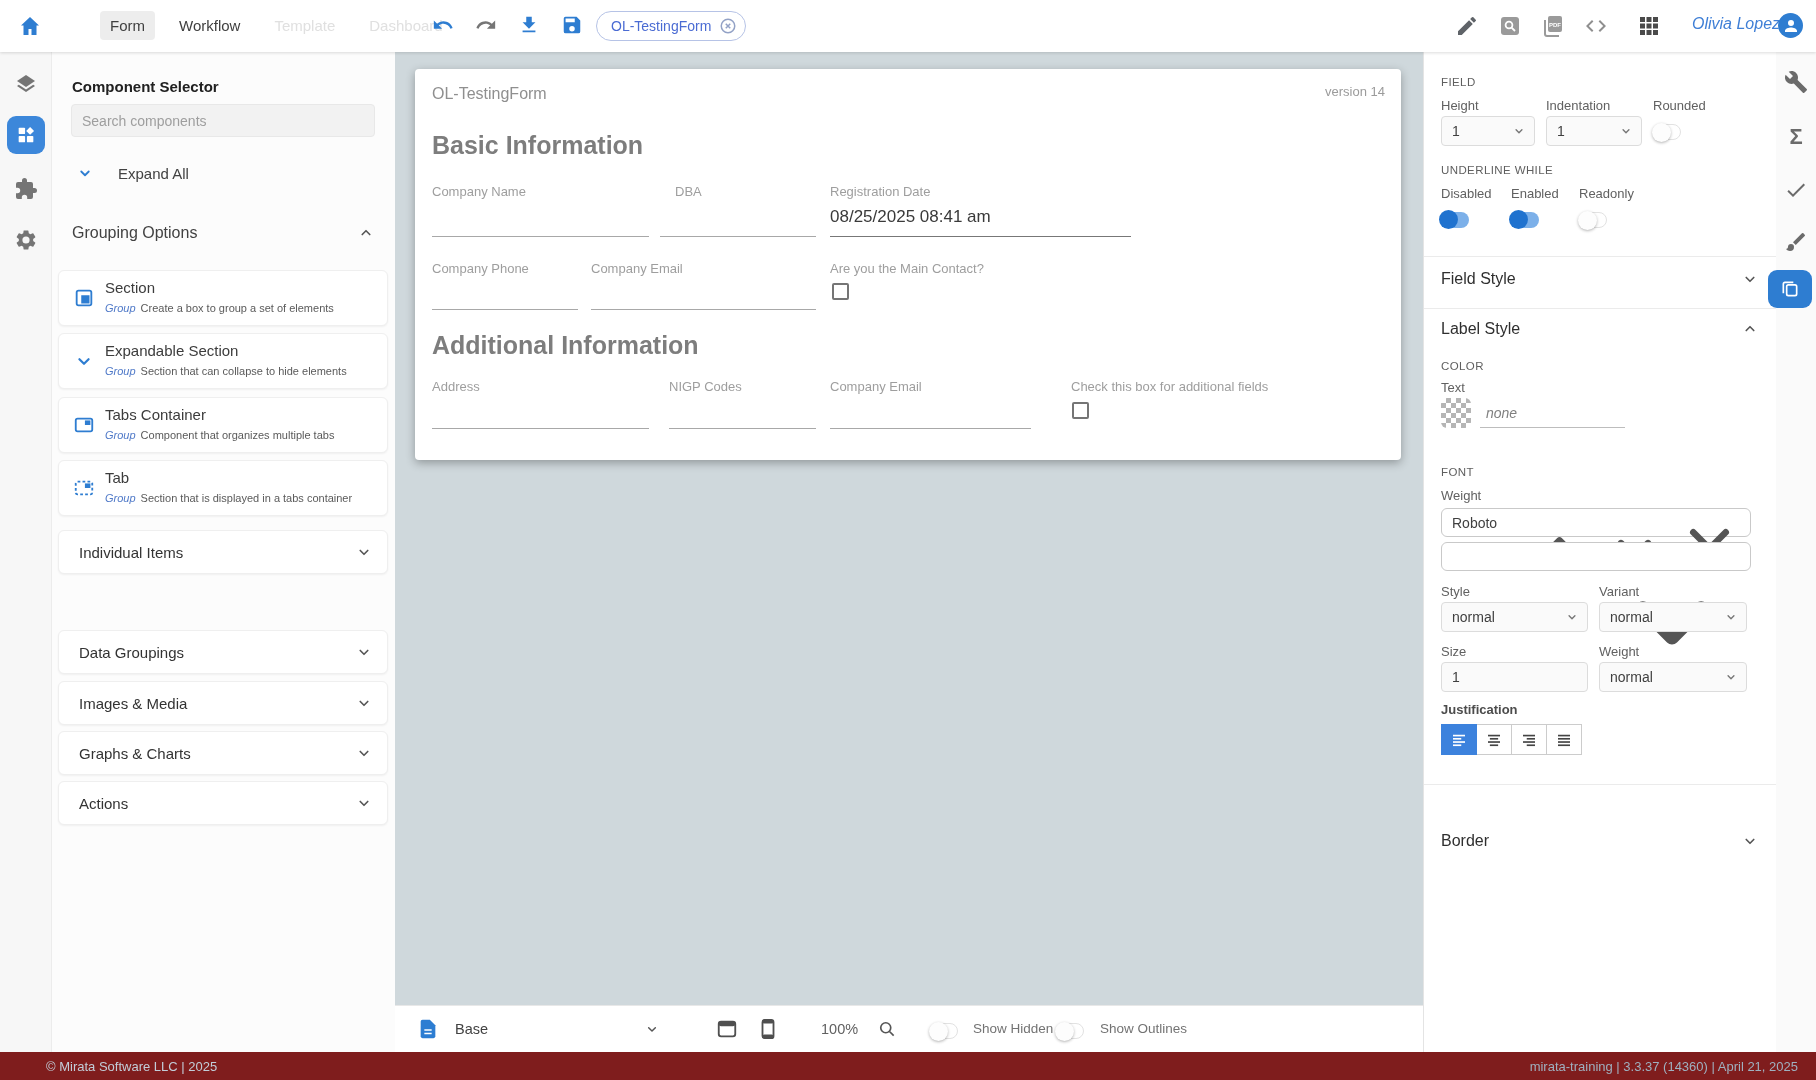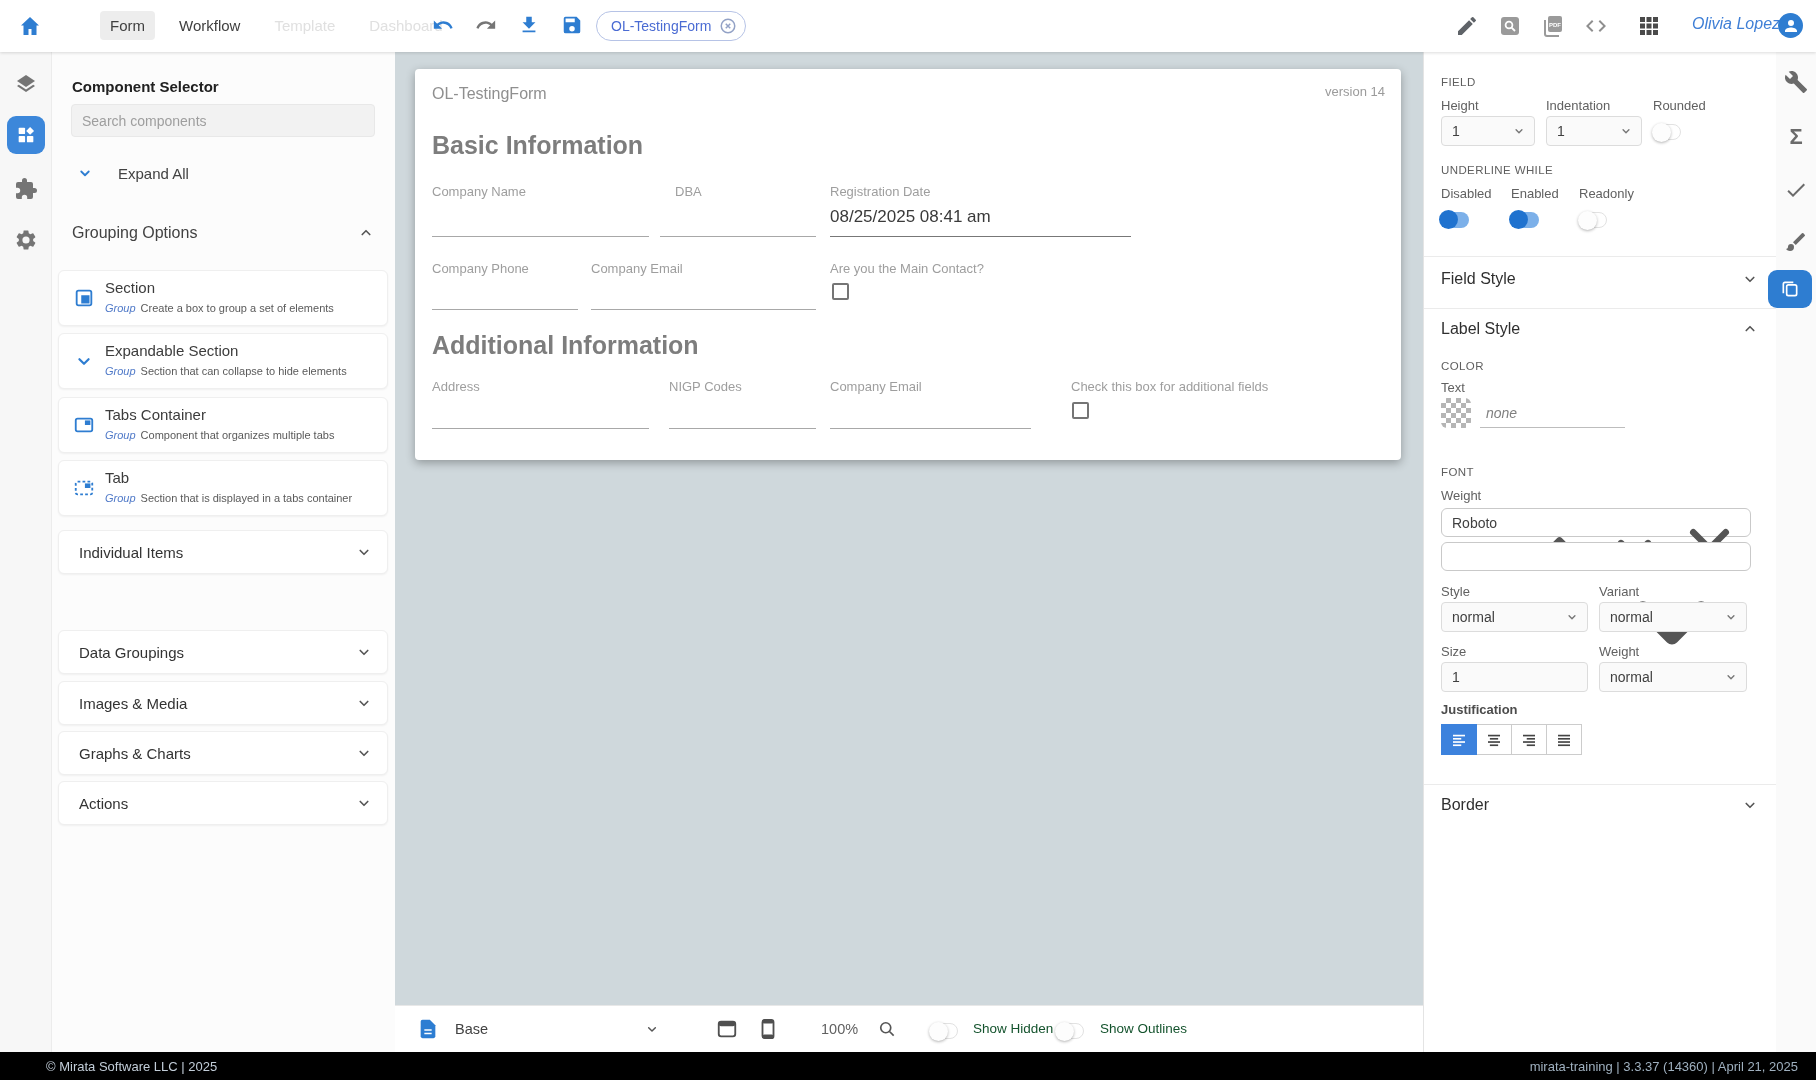--- a/index.html
+++ b/index.html
@@ -27,21 +27,21 @@
   .rail { position:absolute; left:0; top:52px; width:52px; height:1000px; background:#f7f7f7; border-right:1px solid #ececec; }
   .rail .ric { position:absolute; left:14px; width:24px; height:24px; color:#757575; cursor:pointer; }
   .rail .active-sq { position:absolute; left:7px; top:64px; width:38px; height:38px; background:#3c87da; border-radius:9px; display:flex; align-items:center; justify-content:center; color:#fff; cursor:pointer; }
   .sidebar { position:absolute; left:52px; top:52px; width:343px; height:1000px; background:#fcfcfc; }
   .canvas { position:absolute; left:395px; top:52px; width:1028px; height:1000px; background:#cfd8dc; }
   .panel { position:absolute; left:1423px; top:52px; width:353px; height:1000px; background:#fff; border-left:1px solid #e4e4e4; }
   .rail2 { position:absolute; left:1776px; top:52px; width:40px; height:1000px; background:#fafafa; }
   .rail2 .ric { position:absolute; left:8px; width:24px; height:24px; color:#6b6b6b; cursor:pointer; }
   .rail2 .sigma { font-size:22px; font-weight:bold; text-align:center; width:24px; }
   .rail2 .active-sq { position:absolute; left:-8px; top:218px; width:44px; height:38px; background:#2e7dd1; border-radius:9px; display:flex; align-items:center; justify-content:center; color:#fff; cursor:pointer; }
-  .footer { position:absolute; left:0; top:1052px; width:1816px; height:28px; background:#000000; display:flex; align-items:center; justify-content:space-between; padding:0 18px 0 46px; }
+  .footer { position:absolute; left:0; top:1052px; width:1816px; height:28px; background:#7f1d1d; display:flex; align-items:center; justify-content:space-between; padding:0 18px 0 46px; }
   .footer .f-left { font-size:13px; color:#c2cdd8; }
   .footer .f-right { font-size:13px; color:#9fb0bf; }
 
   
   .cs-title { position:absolute; left:20px; top:26px; font-size:15px; font-weight:bold; color:#212121; }
   .search-box { position:absolute; left:19px; top:52px; width:304px; height:33px; background:#f2f2f2; border:1px solid #e8e8e8; border-radius:4px; padding:0 10px; font-size:14px; color:#444; font-family:inherit; }
   .search-box::placeholder { color:#9e9e9e; }
   .expand-all { position:absolute; left:24px; top:112px; display:flex; align-items:center; gap:24px; cursor:pointer; }
   .expand-all .chev { width:18px; height:18px; color:#2e7dd1; }
   .expand-all span { font-size:15px; color:#424242; }
@@ -68,21 +68,21 @@
   .f-check { position:absolute; width:17px; height:17px; border:2px solid #757575; border-radius:2px; background:#fff; cursor:pointer; }
 
   .c-toolbar { position:absolute; left:0; top:953px; width:1028px; height:47px; background:#fff; border-top:1px solid #e8e8e8; }
   .ct-doc { position:absolute; left:22px; top:12px; width:22px; height:22px; color:#2d7dd2; }
   .ct-base { position:absolute; left:60px; top:8px; width:205px; height:30px; display:flex; align-items:center; justify-content:space-between; cursor:pointer; }
   .ct-base span { font-size:14.5px; color:#424242; }
   .ct-base .chev { width:16px; height:16px; color:#555; }
   .ct-ic { position:absolute; top:12px; width:22px; height:22px; color:#4f4f4f; cursor:pointer; }
   .ct-zoom { position:absolute; left:426px; top:15px; font-size:14.5px; color:#616161; }
   .ct-mag { position:absolute; left:482px; top:13px; width:20px; height:20px; color:#555; cursor:pointer; }
-  .ct-toggle-lbl { position:absolute; top:15px; font-size:13.5px; color:#14532d; }
+  .ct-toggle-lbl { position:absolute; top:15px; font-size:13.5px; color:#737373; }
 
   
   .switch { position:absolute; width:28px; height:16px; border-radius:8px; cursor:pointer; }
   .switch .thumb { position:absolute; top:-2px; left:-2px; width:19px; height:19px; border-radius:50%; }
   .switch.on { background:#7cb0e9; }
   .switch.on .thumb { background:#1f72cf; }
   .switch.off { background:#fff; border:1px solid #e2e2e2; }
   .switch.off .thumb { background:#fdfdfd; box-shadow:0 1px 3px rgba(0,0,0,.3); }
 
   
@@ -518,21 +518,21 @@
         <svg viewBox="0 0 24 24" fill="currentColor">
             <rect x="4" y="5" width="16" height="2.2"></rect>
             <rect x="4" y="9.3" width="16" height="2.2"></rect>
             <rect x="4" y="13.6" width="16" height="2.2"></rect>
             <rect x="4" y="17.9" width="16" height="2.2"></rect>
           </svg>
       </span>
     </div>
 
     <span class="p-divider" style="top:732px;"></span>
-    <div class="p-sec" style="top:744px;justify-content:space-between;">
+    <div class="p-sec" style="top:780px;justify-content:space-between;">
       <span>Border</span>
       <span class="chev"><svg viewBox="0 0 24 24" fill="none" stroke="currentColor" stroke-width="2.2" stroke-linecap="round" stroke-linejoin="round">
             <path d="M7 10l5 5 5-5"></path>
           </svg></span>
     </div>
   </aside>
 
   <aside class="rail2">
     <span class="ric" style="top:18px;">
       <svg viewBox="0 0 24 24" fill="currentColor">

